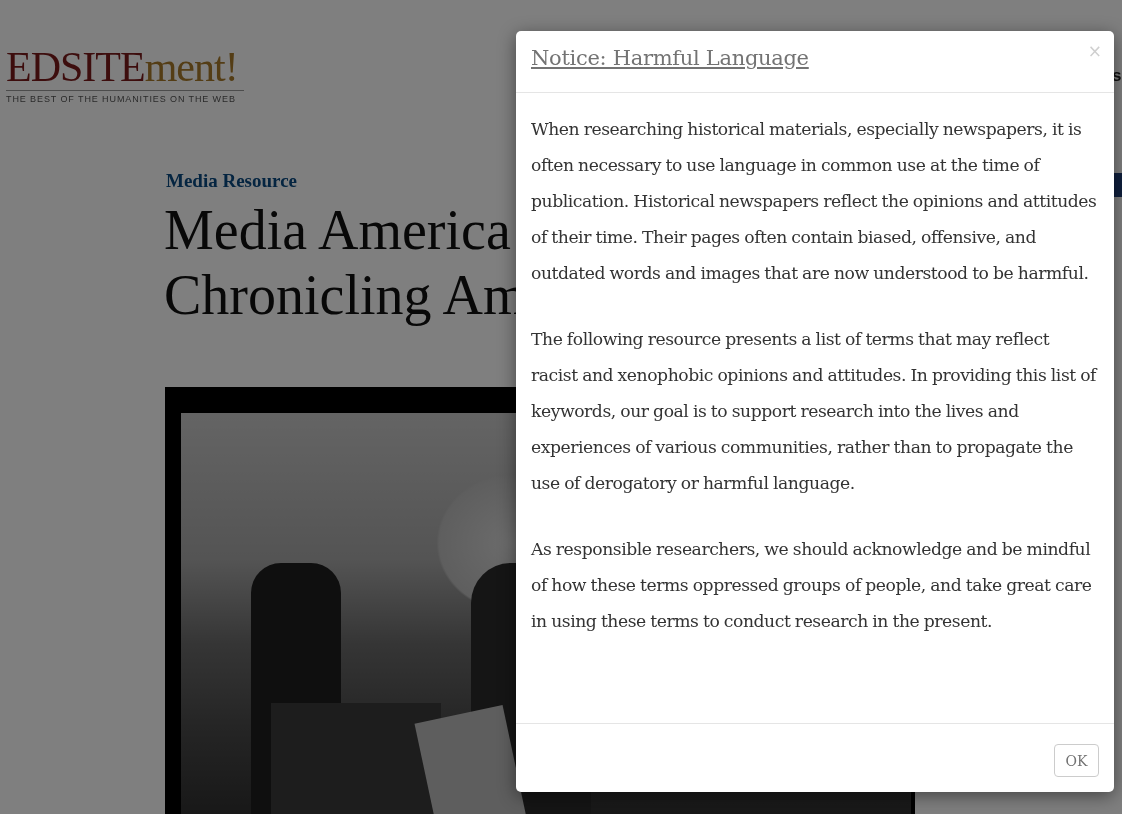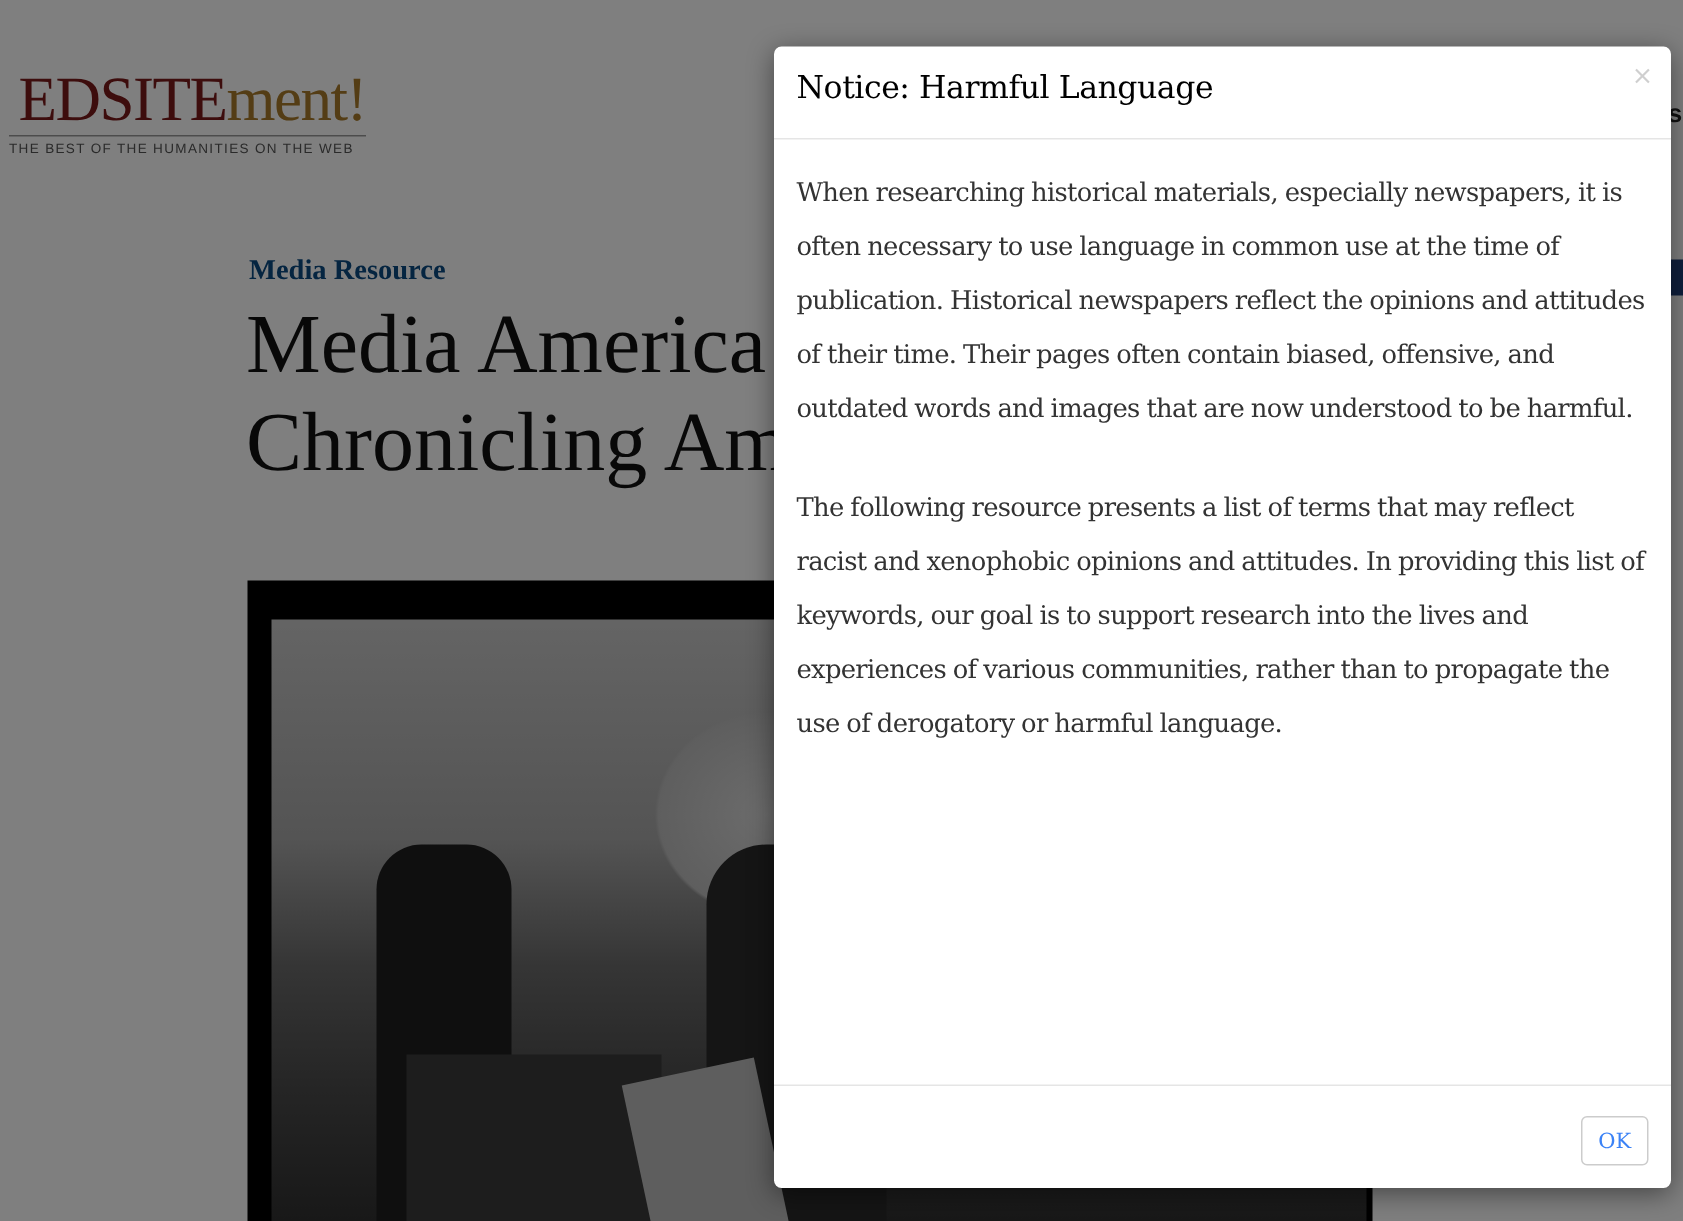--- a/index.html
+++ b/index.html
@@ -4,21 +4,21 @@
   <style>
     html, body { margin: 0; padding: 0; }
     body {
       width: 1122px; height: 814px; overflow: hidden; position: relative;
       background: #ffffff;
       font-family: "DejaVu Serif", serif;
     }
     
     .page { position: absolute; inset: 0; background: #ffffff; }
     .logo { position: absolute; left: 6px; top: 44px; }
-    .logo-main { font-family: "Liberation Serif", serif; font-size: 42px; line-height: 46px; letter-spacing: -1px; text-align: right; }
+    .logo-main { font-family: "Liberation Serif", serif; font-size: 42px; line-height: 46px; letter-spacing: -1px; }
     .logo-ed { color: #7a1a1a; }
     .logo-ment { color: #a87a2a; }
     .logo-rule { width: 238px; height: 1px; background: #999; margin-top: 0; }
     .logo-tag { font-family: Liberation Sans, sans-serif; font-size: 9px; letter-spacing: 0.9px; color: #555; margin-top: 3px; }
     .nav-fragment { position: absolute; left: 1112px; top: 66px; font-family: "Liberation Sans", sans-serif; font-weight: bold; font-size: 17px; color: #222; }
     .social-fragment { position: absolute; left: 1112px; top: 173px; width: 14px; height: 24px; background: #1e3e7a; }
     .eyebrow { position: absolute; left: 166px; top: 170px; font-family: Liberation Serif, serif; font-weight: bold; font-size: 19px; color: #0a4a82; }
     .title { position: absolute; left: 164px; top: 198px; font-family: "Liberation Serif", serif; font-size: 56px; line-height: 65px; color: #111; white-space: nowrap; }
     .hero { position: absolute; left: 165px; top: 387px; width: 750px; height: 440px; background: #000; overflow: hidden; }
     .hero-inner { position: absolute; left: 16px; top: 26px; width: 730px; height: 420px;
@@ -31,27 +31,27 @@
     .hero-bench { position: absolute; left: 90px; top: 290px; width: 170px; height: 130px; background: #3a3a3a; }
     .hero-paper { position: absolute; left: 245px; top: 300px; width: 90px; height: 120px; background: #bdbdbd; transform: rotate(-12deg); }
 
     
     .backdrop { position: absolute; inset: 0; background: rgba(0,0,0,0.5); }
 
     
     .modal { position: absolute; left: 516px; top: 31px; width: 598px; height: 761px; background: #fff;
       border-radius: 5px; box-shadow: 0 4px 18px rgba(0,0,0,0.45); overflow: hidden; }
     .modal-header { height: 61px; border-bottom: 1px solid #e5e5e5; position: relative; }
-    .modal-title { position: absolute; left: 15px; top: 15px; font-family: "DejaVu Serif", serif; font-size: 21px; color: #000000; letter-spacing: -0.3px; }
+    .modal-title { position: absolute; left: 15px; top: 15px; font-family: "DejaVu Serif", serif; font-size: 21px; color: #737373; letter-spacing: -0.3px; text-decoration: underline; }
     .modal-close { position: absolute; right: 12px; top: 12px; font-family: "DejaVu Sans", sans-serif; font-size: 17px; color: #cfcfcf; background: none; border: none; padding: 0; cursor: pointer; line-height: 1; }
     .modal-body { padding: 18px 15px 0 15px; height: 612px; border-bottom: 1px solid #e5e5e5; }
     .modal-body p { margin: 0 0 30px 0; font-family: "DejaVu Serif", serif; font-size: 17.2px; line-height: 36px; color: #333; letter-spacing: -0.45px; word-spacing: -0.5px; }
     .modal-footer { position: relative; height: 68px; }
     .ok-button { position: absolute; right: 15px; top: 20px; width: 45px; height: 33px; background: #fff; border: 1px solid #ccc; border-radius: 4px;
-      font-family: "DejaVu Serif", serif; font-size: 14px; color: #3b82f6; cursor: pointer; padding: 0; }
+      font-family: "DejaVu Serif", serif; font-size: 14px; color: #737373; cursor: pointer; padding: 0; }
   </style>
 </head>
 <body>
 
 <div class="page">
   <div class="logo">
     <div class="logo-main">
       <span class="logo-ed">EDSITE</span><span class="logo-ment">ment!</span>
     </div>
     <div class="logo-rule"></div>
@@ -82,17 +82,18 @@
 <div class="modal" role="dialog">
   <div class="modal-header">
     <div class="modal-title">Notice: Harmful Language</div>
     <button class="modal-close">
       <span>×</span>
     </button>
   </div>
   <div class="modal-body">
     <p>When researching historical materials, especially newspapers, it is often necessary to use language in common use at the time of publication. Historical newspapers reflect the opinions and attitudes of their time. Their pages often contain biased, offensive, and outdated words and images that are now understood to be harmful.</p>
     <p>The following resource presents a list of terms that may reflect racist and xenophobic opinions and attitudes. In providing this list of keywords, our goal is to support research into the lives and experiences of various communities, rather than to propagate the use of derogatory or harmful language.</p>
+    <p>As responsible researchers, we should acknowledge and be mindful of how these terms oppressed groups of people, and take great care in using these terms to conduct research in the present.</p>
   </div>
   <div class="modal-footer">
     <button class="ok-button">OK</button>
   </div>
 </div>
 
 </body></html>

